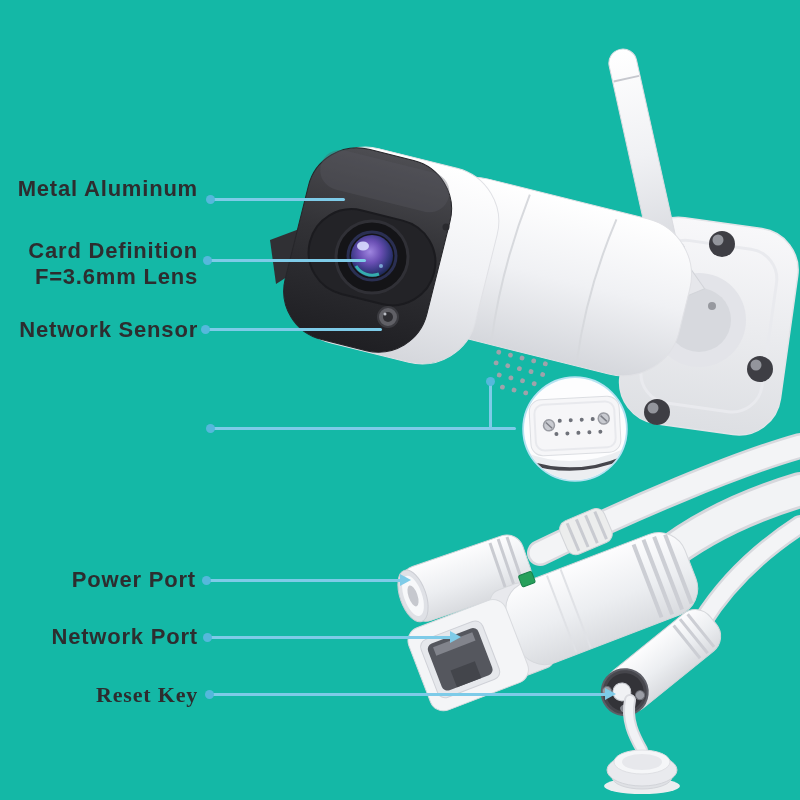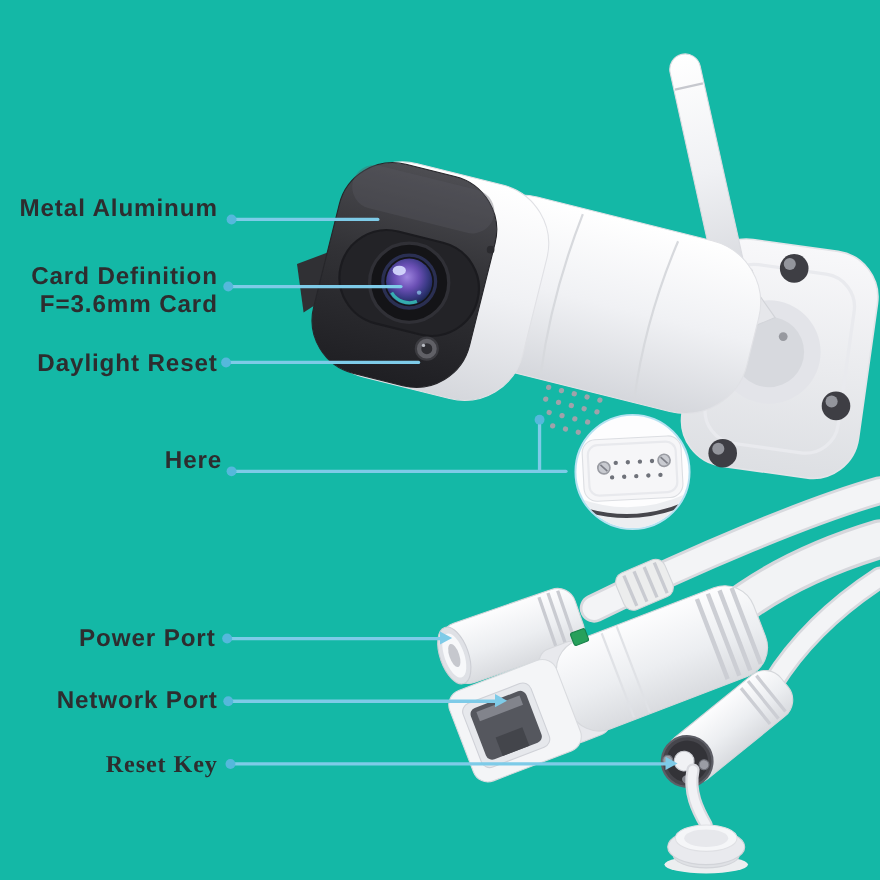--- a/index.html
+++ b/index.html
@@ -251,27 +251,26 @@
 
   <div class="lead" style="left:211px;top:693px;width:396px;"></div>
   <div class="lead-dot" style="left:205px;top:690px;"></div>
   <div class="lead-arrow" style="left:605px;top:688px;"></div>
 
   <div class="callout" style="right:602px;top:176px;">
     <div>Metal Aluminum</div>
   </div>
   <div class="callout" style="right:602px;top:238px;">
     <div>Card Definition</div>
-    <div>F=3.6mm Card</div>
+    <div>F=3.6mm Lens</div>
   </div>
   <div class="callout" style="right:602px;top:317px;">
-    <div>Daylight Reset</div>
+    <div>Network Sensor</div>
   </div>
   <div class="callout" style="right:598px;top:405px;">
-    <div>Here</div>
   </div>
   <div class="callout" style="right:604px;top:567px;text-align:right;">
     <div>Power Port</div>
   </div>
   <div class="callout" style="right:602px;top:624px;text-align:center;">
     <div>Network Port</div>
   </div>
   <div class="callout" style="right:602px;top:682px;font-family:Liberation Serif, serif;">
     <div>Reset Key</div>
   </div>

